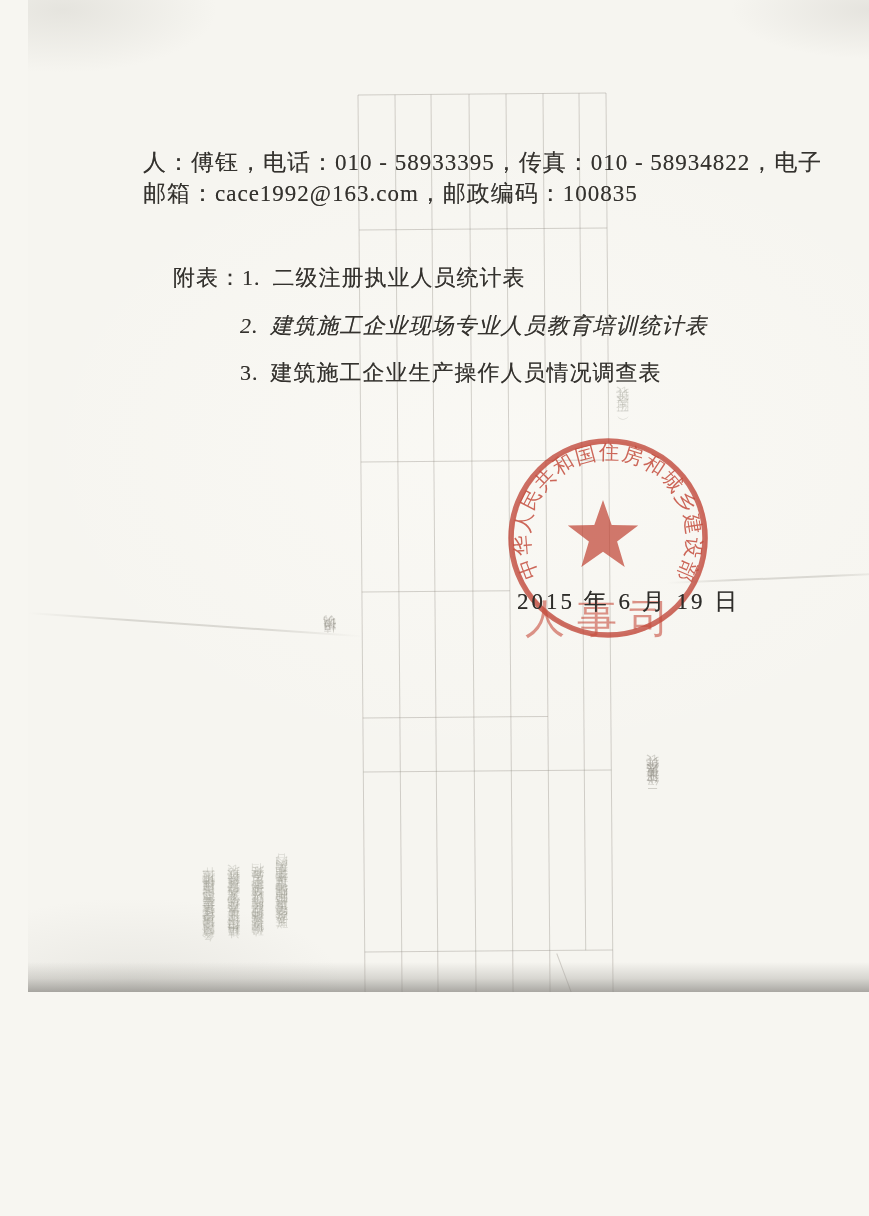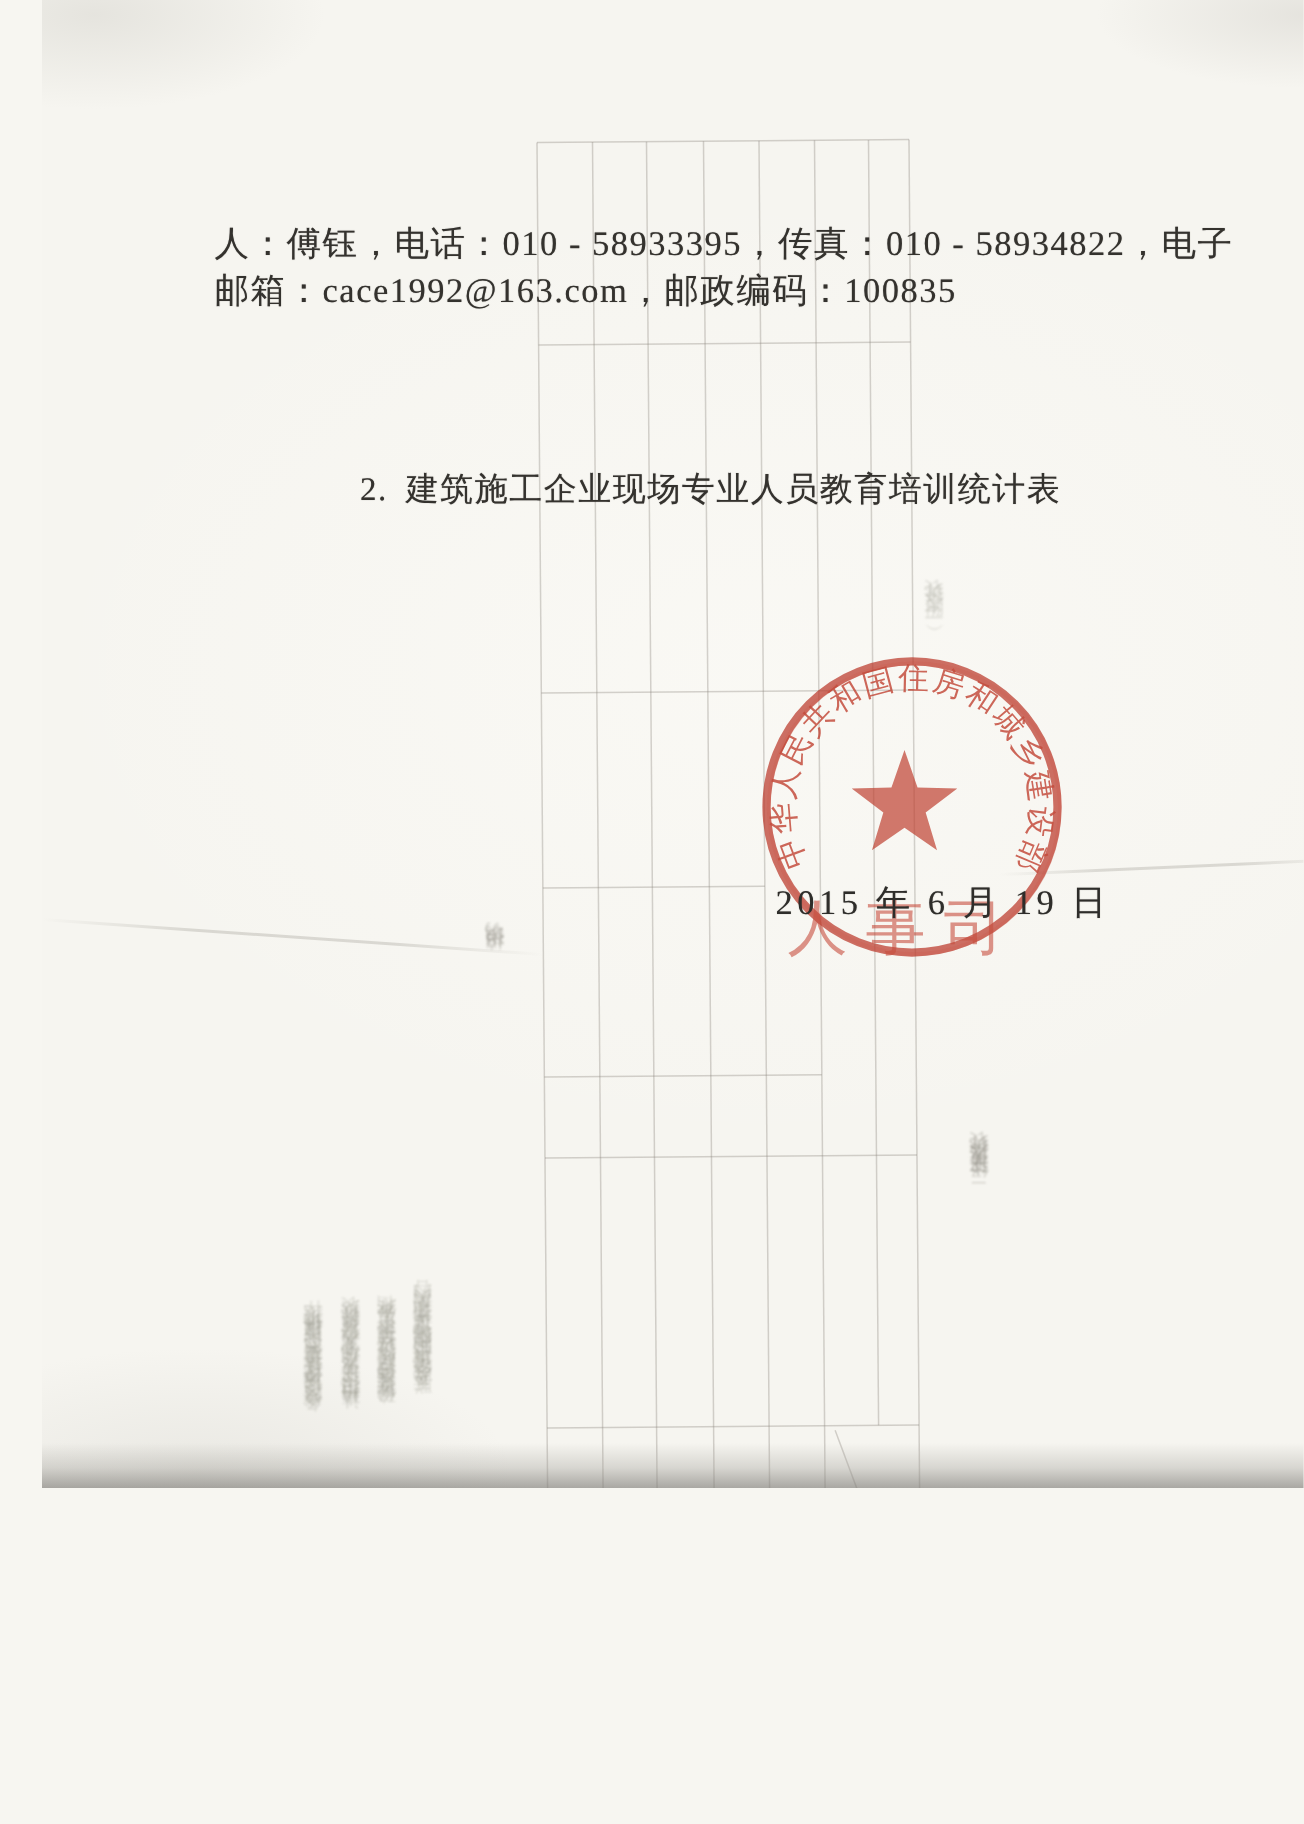--- a/index.html
+++ b/index.html
@@ -89,22 +89,28 @@
   <div class="bleed-v dark" style="left:487px; top:962px; height:158px;">注册执业人员总数</div>
   <div class="bleed-v" style="left:522px; top:1042px; height:55px;">人数</div>
 
   <div class="crease" style="left:0; top:612px; width:335px; transform:rotate(4deg); transform-origin:left center;"></div>
   <div class="crease" style="left:638px; top:572px; width:231px; transform:rotate(-2.5deg); transform-origin:right center;"></div>
   <div class="crease" style="left:0; top:1012px; width:190px; transform:rotate(17deg); transform-origin:left center; opacity:.6;"></div>
 
   <div class="txt" style="left:115px; top:147px;">人：傅钰，电话：010 - 58933395，传真：010 - 58934822，电子</div>
   <div class="txt" style="left:115px; top:178px;">邮箱：cace1992@163.com，邮政编码：100835</div>
 
-  <div class="txt attach" style="left:212px; top:311px;">
+  <div class="txt attach" style="left:145px; top:263px;">
+    <span>附表：</span><span class="num">1.</span><span>二级注册执业人员统计表</span>
+  </div>
+  <div class="txt attach" style="left:212px; top:311px;font-style:italic;">
     <span class="num">2.</span><span>建筑施工企业现场专业人员教育培训统计表</span>
+  </div>
+  <div class="txt attach" style="left:212px; top:358px;">
+    <span class="num">3.</span><span>建筑施工企业生产操作人员情况调查表</span>
   </div>
 
   <svg class="seal" viewBox="0 0 208 208">
     <circle cx="104" cy="104" r="97" fill="none" stroke="rgba(187,57,42,0.78)" stroke-width="5.5"></circle>
     <circle cx="105.5" cy="105" r="97" fill="none" stroke="rgba(200,80,62,0.30)" stroke-width="2.5"></circle>
     <polygon points="99,66 107.7,91 134.2,91.6 113.1,107.6 120.7,132.9 99,117.8 77.3,132.9 84.9,107.6 63.8,91.6 90.3,91" fill="rgba(190,62,46,0.75)"></polygon>
     <defs>
       <path id="sealArc" d="M 35.6 143.5 A 79 79 0 1 1 172.4 143.5" fill="none"></path>
     </defs>
     <text font-size="20.5" letter-spacing="1.5" fill="rgba(191,62,46,0.85)" font-family="Liberation Serif, DejaVu Serif, serif">

